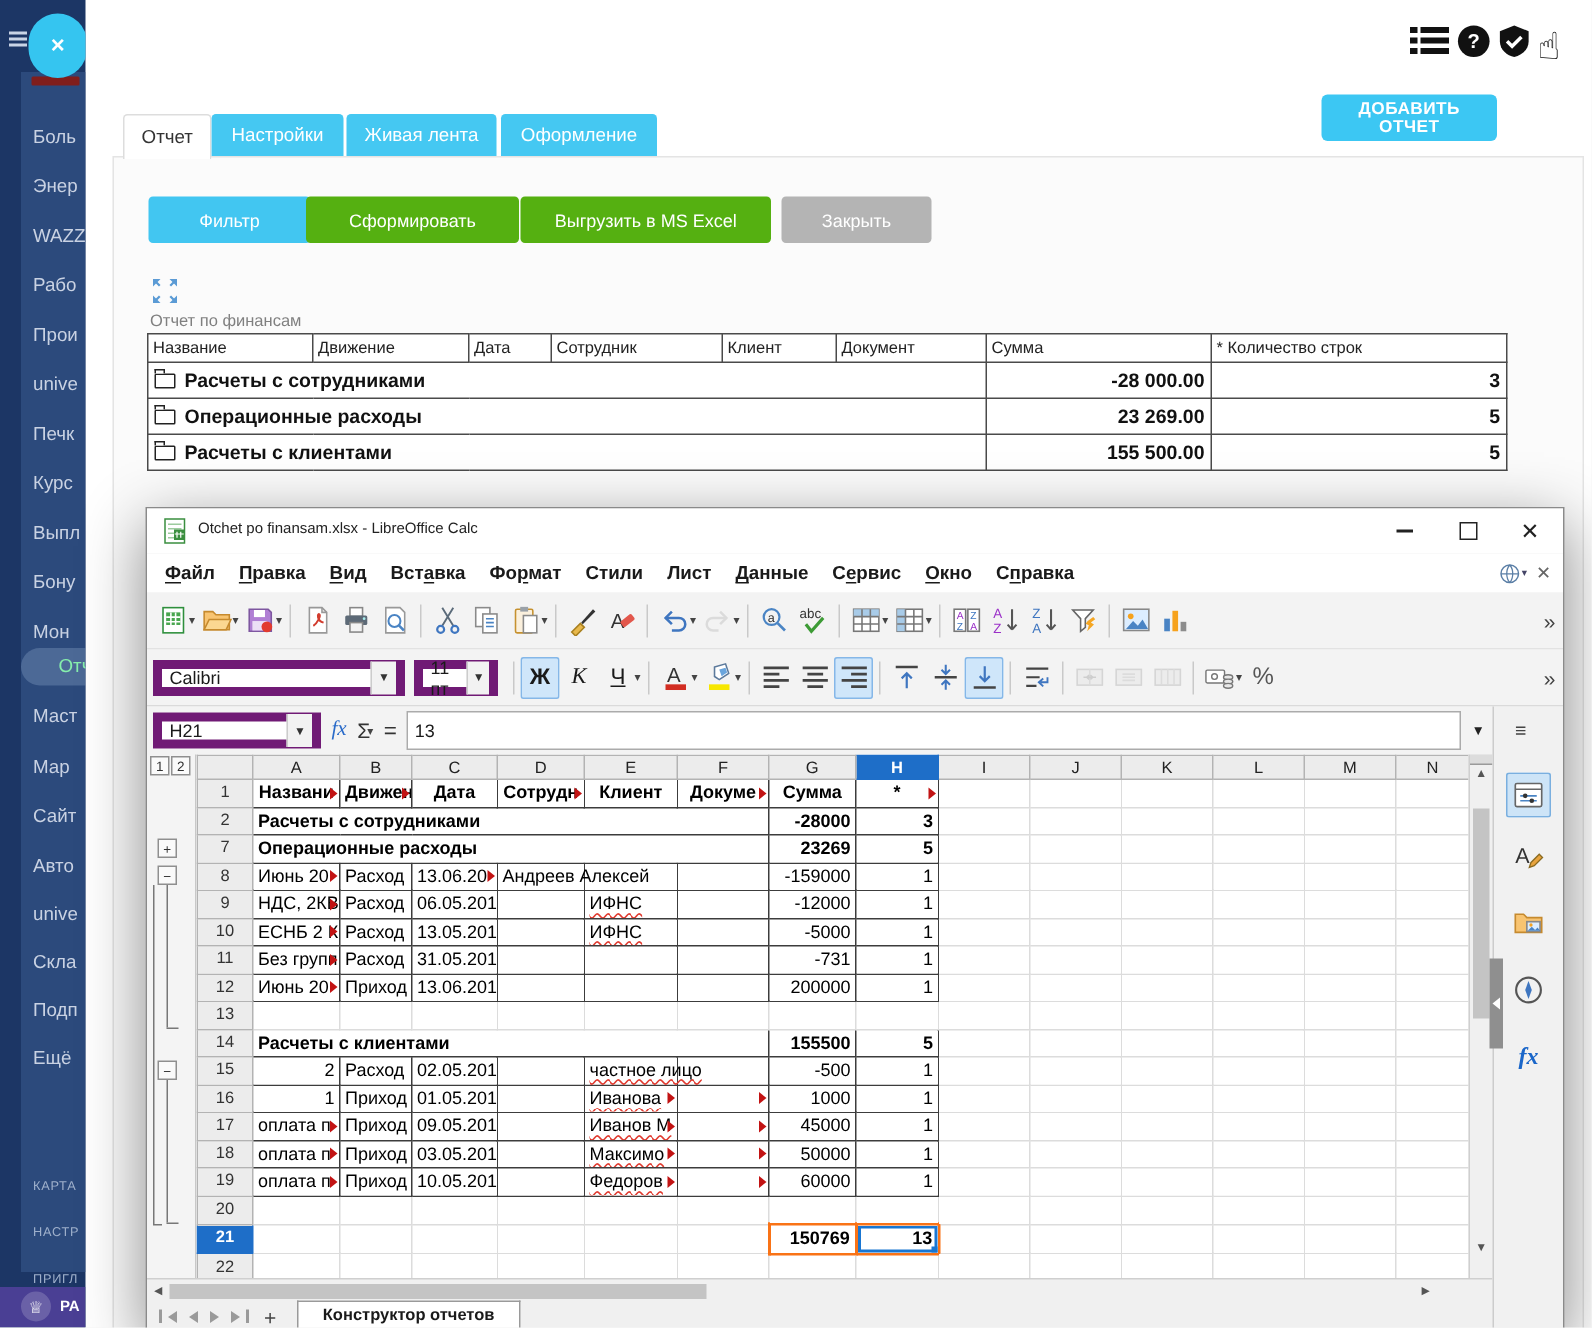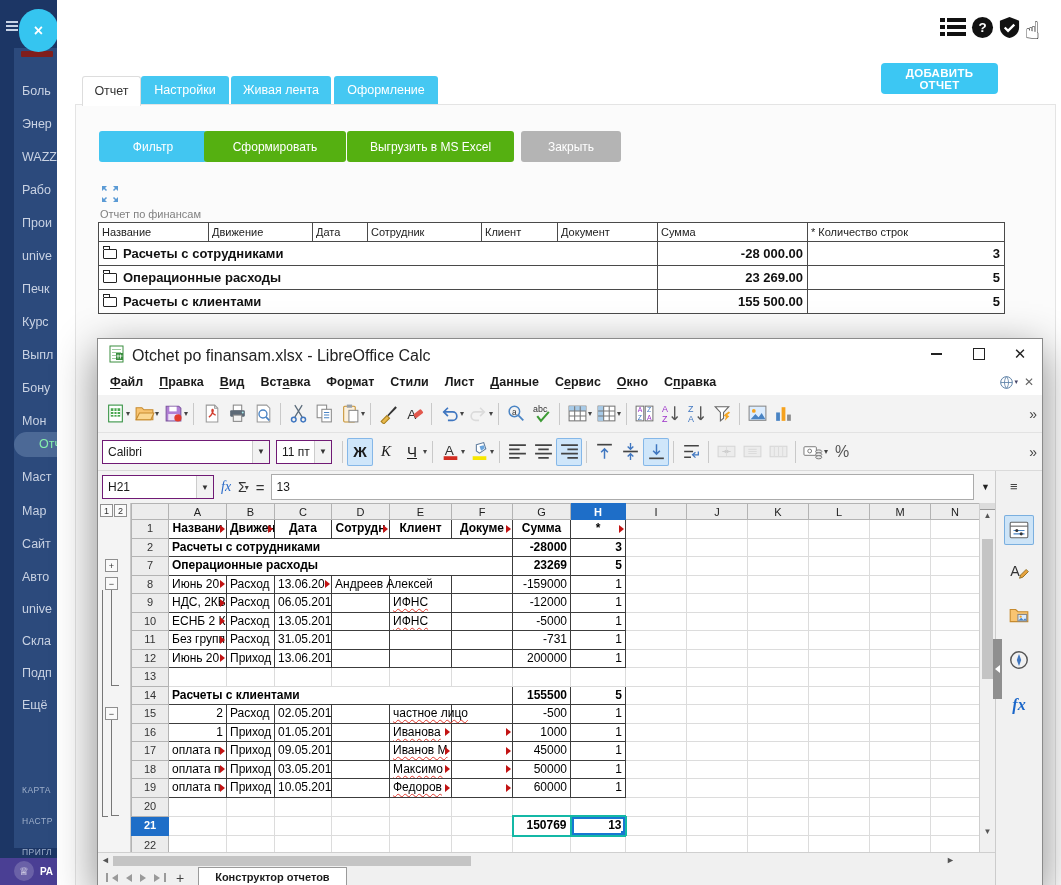--- a/index.html
+++ b/index.html
@@ -39,39 +39,39 @@
   .report th{border:1px solid #4a4a4a;font-weight:normal;font-size:11px;text-align:left;padding:2px 3px;height:14px;color:#222;white-space:nowrap;overflow:hidden;}
   .report td{border:1px solid #4a4a4a;font-size:13px;font-weight:bold;padding:2px 4px;height:19px;color:#111;white-space:nowrap;overflow:hidden;}
   .report td.num{text-align:right;}
   .folder{display:inline-block;width:12px;height:8px;border:1.5px solid #222;border-radius:1px;position:relative;margin-right:6px;vertical-align:-1px;background:#fff;}
   .folder::before{content:"";position:absolute;left:-1.5px;top:-4px;width:5px;height:2px;border:1.5px solid #222;border-bottom:none;background:#fff;}
   
   .calc{position:absolute;left:97px;top:338px;width:944px;height:547px;background:#f3f3f3;border:1px solid #8a8a8a;
         box-shadow:0 12px 40px rgba(0,0,0,.45);z-index:10;font-size:12px;color:#1a1a1a;}
   .titlebar{position:absolute;left:0;top:0;width:100%;height:30px;background:#fff;border-bottom:1px solid #e6e6e6;}
   .title-ic{position:absolute;left:10px;top:6px;width:18px;height:18px;}
-  .title-txt{position:absolute;left:34px;top:8px;font-size:16px;color:#222;}
+  .title-txt{position:absolute;left:34px;top:8px;font-size:10px;color:#222;}
   .win-btn{position:absolute;top:0;width:40px;height:30px;display:flex;align-items:center;justify-content:center;cursor:pointer;color:#222;}
   .minimize-bar{width:11px;height:1.5px;background:#222;}
   .maximize-box{width:10px;height:10px;border:1.2px solid #222;}
   .menubar{position:absolute;left:0;top:30px;width:100%;height:26px;background:#fff;display:flex;align-items:center;padding-left:4px;box-sizing:border-box;font-weight:bold;}
   .menu-item{padding:0 8px;font-size:12.5px;cursor:pointer;}
   .menu-item u{text-underline-offset:2px;}
   .menubar-right{position:absolute;right:8px;top:30px;height:26px;display:flex;align-items:center;gap:6px;}
   .tb{position:absolute;left:0;width:100%;background:#f3f3f3;display:flex;align-items:center;padding-left:4px;box-sizing:border-box;}
   .tb.std{top:56px;height:38px;border-bottom:1px solid #e2e2e2;}
   .tb.fmt{top:94px;height:38px;border-bottom:1px solid #dadada;}
   .tbtn{width:26px;height:28px;display:flex;align-items:center;justify-content:center;border-radius:2px;cursor:pointer;flex:0 0 auto;}
   .tbtn svg{width:21px;height:21px;}
   .tbtn.active{background:#cfe6fa;box-shadow:inset 0 0 0 1px #85b7e8;}
   .tbtn.disabled{opacity:.4;}
   .dd{font-size:8px;color:#444;margin:0 1px 0 -2px;flex:0 0 auto;cursor:pointer;}
   .sep{width:1px;height:22px;background:#c9c9c9;margin:0 4px;flex:0 0 auto;}
   .overflow-btn{position:absolute;right:6px;font-size:14px;color:#444;letter-spacing:-1px;cursor:pointer;}
-  .combo{height:24px;background:#fff;border:1px solid #701a75;display:flex;align-items:center;font-size:12px;padding-left:5px;box-sizing:border-box;flex:0 0 auto;cursor:pointer;}
+  .combo{height:24px;background:#fff;border:6px solid #701a75;display:flex;align-items:center;font-size:12px;padding-left:5px;box-sizing:border-box;flex:0 0 auto;cursor:pointer;}
   .combo .arrow{margin-left:auto;width:16px;height:22px;border-left:1px solid #ccc;background:#f2f2f2;display:flex;align-items:center;justify-content:center;font-size:8px;color:#333;}
   .bchar{font-size:15px;} .b-bold{font-weight:bold;} .b-italic{font-style:italic;font-family:"Liberation Serif",serif;} .b-under{text-decoration:underline;}
   .fbar{position:absolute;left:0;top:132px;width:897px;height:32px;background:#f3f3f3;display:flex;align-items:center;padding-left:4px;box-sizing:border-box;}
   .namebox{width:112px;}
   .fx{font-family:"Liberation Serif",serif;font-style:italic;color:#2a6bc9;font-size:14px;margin:0 7px;cursor:pointer;}
   .sigma{font-size:14px;color:#333;cursor:pointer;}
   .equals{font-size:15px;color:#333;margin:0 6px;cursor:pointer;}
   .finput{flex:1;height:24px;background:#fff;border:1px solid #ababab;font-size:12px;line-height:24px;padding-left:5px;margin-right:2px;}
   .fexpand{font-size:9px;color:#222;padding:0 5px;cursor:pointer;}
   
@@ -79,21 +79,21 @@
   .obox{position:absolute;width:13px;height:13px;border:1px solid #8f8f8f;background:#fafafa;font-size:9px;line-height:12px;text-align:center;color:#333;cursor:pointer;box-sizing:border-box;}
   .oline{position:absolute;background:#777;}
   .gridwrap{position:absolute;left:33px;top:164px;width:848px;height:349px;overflow:hidden;background:#fff;}
   #grid{border-collapse:collapse;table-layout:fixed;width:848px;font-size:12px;color:#000;}
   #grid th{background:#ececec;border:1px solid #b3b3b3;font-weight:normal;font-size:11px;height:15px;padding:0;text-align:center;color:#222;cursor:pointer;}
   #grid th.selhdr{background:#1e6ec8;border-color:#1e6ec8;color:#fff;font-weight:bold;}
   #grid td{border:1px solid #dcdcdc;background:#fff;height:17.5px;line-height:17px;padding:0 3px;white-space:nowrap;overflow:hidden;position:relative;cursor:cell;}
   #grid td.rownum{background:#ececec;border-color:#b3b3b3;text-align:center;font-size:11px;color:#333;cursor:pointer;}
   #grid td.rownum.selrow{background:#1e6ec8;border-color:#1e6ec8;color:#fff;font-weight:bold;}
   #grid td.rb{border-color:#3c3c3c;}
-  #grid td.boxed{border:2px solid #14b8a6;}
+  #grid td.boxed{border:2px solid #f97316;}
   #grid td.selcell{box-shadow:inset 0 0 0 2px #1976d2;}
   #grid td.selcell::after{content:"";position:absolute;right:-1px;bottom:-1px;width:5px;height:5px;background:#1976d2;z-index:4;}
   #grid .bold{font-weight:bold;} #grid .center{text-align:center;} #grid .right{text-align:right;}
   #grid td.tr::after{content:"";position:absolute;right:1px;top:50%;margin-top:-4px;border-top:4px solid transparent;border-bottom:4px solid transparent;border-left:5px solid #c21313;}
   #grid td.spell .txt{text-decoration:underline wavy #e03a2f 1px;text-underline-offset:2px;}
   #grid td.ovfc{overflow:visible;z-index:3;}
   #grid td.ovfc .txt{position:absolute;left:3px;top:0;line-height:17px;white-space:nowrap;}
   .vscroll{position:absolute;left:881px;top:164px;width:16px;height:349px;background:#f0f0f0;border-left:1px solid #cfcfcf;box-sizing:border-box;}
   .vs-split{position:absolute;left:0;top:0;width:100%;height:6px;background:#dcdcdc;border-bottom:1px solid #9a9a9a;cursor:row-resize;}
   .vs-arrow{position:absolute;left:0;width:100%;text-align:center;font-size:8px;color:#555;cursor:pointer;}

